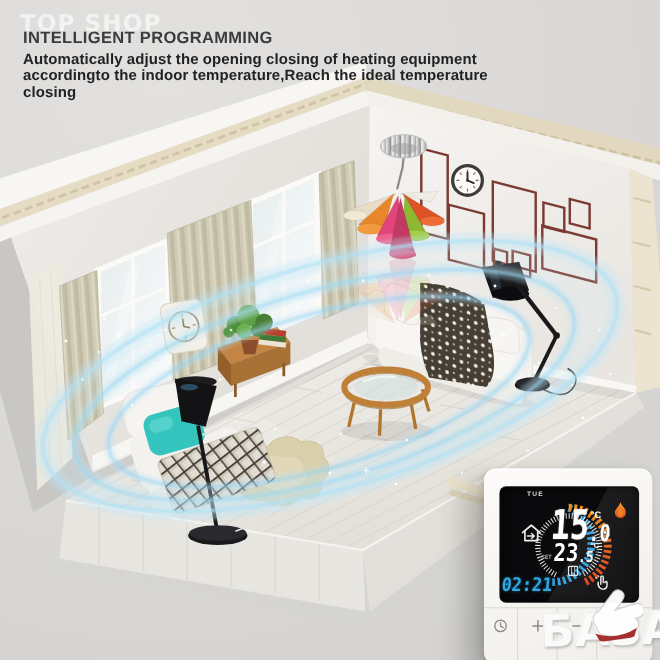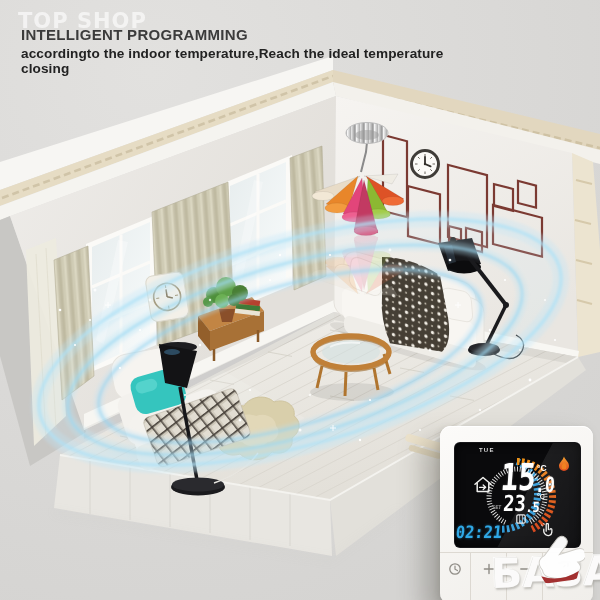--- a/index.html
+++ b/index.html
@@ -350,20 +350,21 @@
   </g>
 
   <g transform="rotate(16 430 446)">
     <rect x="404" y="440" width="40" height="8" rx="4" fill="#ece2cb"></rect>
     <rect x="410" y="450" width="34" height="6" rx="3" fill="#ddd2b6" opacity=".9"></rect>
   </g>
 </svg>
 
 <div class="copy">
   <div class="heading">INTELLIGENT PROGRAMMING</div>
+  <div class="line">Automatically adjust the opening closing of heating equipment</div>
   <div class="line">accordingto the indoor temperature,Reach the ideal temperature</div>
   <div class="line">closing</div>
 </div>
 <div class="wm-top">TOP SHOP</div>
 
 <div class="thermostat">
   <div class="screen">
     <svg class="gauge" width="125" height="104" viewBox="0 0 125 104">
       <defs>
         <linearGradient id="heatG" x1="62" y1="14" x2="82" y2="90" gradientUnits="userSpaceOnUse">

